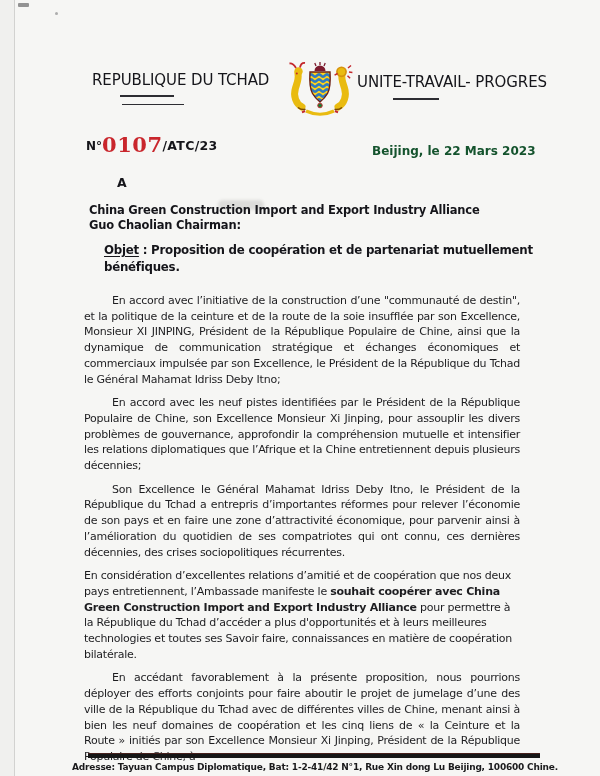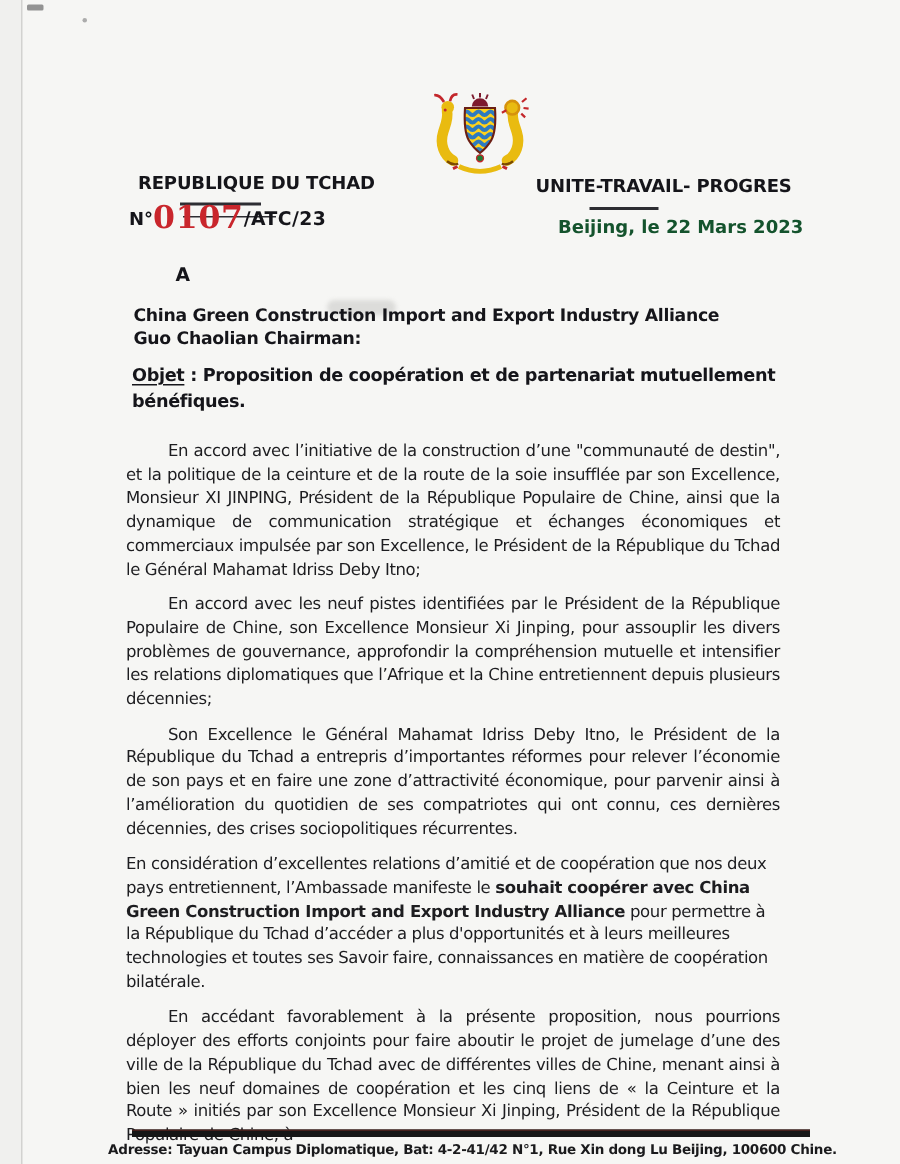--- a/index.html
+++ b/index.html
@@ -11,40 +11,40 @@
   }
   
   .scan-left-band { position:absolute; left:0; top:0; bottom:0; width:14px; background:#f0f0ee; }
   .scan-edge-line { position:absolute; left:14px; top:0; bottom:0; width:1px; background:#d2d2d0; }
   .scan-corner-mark { position:absolute; left:18px; top:3px; width:11px; height:4px; background:#6a6a6a; opacity:.7; border-radius:1px; }
   .scan-speck { position:absolute; left:55px; top:12px; width:3px; height:3px; background:#9a9a9a; border-radius:50%; opacity:.8; }
   .scan-smudge { position:absolute; left:218px; top:200px; width:46px; height:10px; background:#dcdcda; border-radius:5px; filter:blur(1.5px); }
 
   
   .lh-left { position:absolute; top:71px; left:92px; }
-  .lh-line { font-weight:700; font-size:12px; letter-spacing:-0.1px; color:#15151a; white-space:nowrap;margin-top:44px; }
+  .lh-line { font-weight:400; font-size:15px; letter-spacing:-0.1px; color:#15151a; white-space:nowrap; }
   .lh-rule-1 { height:1.6px; background:#2d2d32; width:54px; margin:6px 0 6px 28px; }
   .lh-rule-2 { height:1.6px; background:#2d2d32; width:62px; margin:7px 0 0 30px; }
   .lh-right { position:absolute; top:73px; left:357px; }
   .lh-rule-3 { height:1.6px; background:#2d2d32; width:46px; margin:7px 0 0 36px; }
   .coat { position:absolute; left:286px; top:61px; width:68px; height:57px; }
 
   
   .ref-line { position:absolute; left:86px; top:135px; display:flex; align-items:flex-end; }
   .ref-prefix { font-weight:700; font-size:12px; padding-bottom:2px; color:#15151a; }
   .ref-number { font-family:"DejaVu Serif", serif; font-weight:700; font-size:21px; line-height:20px; color:#c9262c; letter-spacing:0.5px; }
   .ref-suffix { font-weight:700; font-size:12.5px; padding-bottom:2px; letter-spacing:0.3px; color:#15151a; }
   .dateline { position:absolute; left:372px; top:144px; font-weight:700; font-size:12px; color:#14532d; white-space:nowrap; }
 
   
   .to-letter { position:absolute; left:117px; top:175px; font-weight:700; font-size:12.5px; color:#15151a; }
   .addressee { position:absolute; left:89px; top:203px; font-weight:700; font-size:11.5px; line-height:14.5px; letter-spacing:-0.2px; color:#15151a; }
 
   
-  .subject { position:absolute; left:88px; top:242px; width:478px; font-size:11.8px; line-height:16.5px; letter-spacing:-0.25px; color:#15151a; }
+  .subject { position:absolute; left:104px; top:242px; width:478px; font-size:11.8px; line-height:16.5px; letter-spacing:-0.25px; color:#15151a; }
   .subject-label { font-weight:700; text-decoration:underline; text-underline-offset:2px; }
   .subject-sep { font-weight:700; }
   .subject-text { font-weight:700; }
 
   
   .letter-body { position:absolute; left:84px; top:293px; width:452px; font-size:11px; line-height:15.7px; letter-spacing:-0.25px; color:#1d1d20; }
   .para { margin:0 16px 8px 0; }
   .para.justify { text-align:justify; }
   .para.indent { text-indent:28px; }
   .b { font-weight:700; }
@@ -140,15 +140,15 @@
 
   <div class="letter-body">
       <p class="para indent justify"><span>En accord avec l’initiative de la construction d’une "communauté de destin", et la politique de la ceinture et de la route de la soie insufflée par son Excellence, Monsieur XI JINPING, Président de la République Populaire de Chine, ainsi que la dynamique de communication stratégique et échanges économiques et commerciaux impulsée par son Excellence, le Président de la République du Tchad le Général Mahamat Idriss Deby Itno;</span></p>
       <p class="para indent justify"><span>En accord avec les neuf pistes identifiées par le Président de la République Populaire de Chine, son Excellence Monsieur Xi Jinping, pour assouplir les divers problèmes de gouvernance, approfondir la compréhension mutuelle et intensifier les relations diplomatiques que l’Afrique et la Chine entretiennent depuis plusieurs décennies;</span></p>
       <p class="para indent justify"><span>Son Excellence le Général Mahamat Idriss Deby Itno, le Président de la République du Tchad a entrepris d’importantes réformes pour relever l’économie de son pays et en faire une zone d’attractivité économique, pour parvenir ainsi à l’amélioration du quotidien de ses compatriotes qui ont connu, ces dernières décennies, des crises sociopolitiques récurrentes.</span></p>
       <p class="para"><span>En considération d’excellentes relations d’amitié et de coopération que nos deux pays entretiennent, l’Ambassade manifeste le </span><span class="b">souhait coopérer avec China Green Construction Import and Export Industry Alliance</span><span> pour permettre à la République du Tchad d’accéder a plus d'opportunités et à leurs meilleures technologies et toutes ses Savoir faire, connaissances en matière de coopération bilatérale.</span></p>
       <p class="para indent justify"><span>En accédant favorablement à la présente proposition, nous pourrions déployer des efforts conjoints pour faire aboutir le projet de jumelage d’une des ville de la République du Tchad avec de différentes villes de Chine, menant ainsi à bien les neuf domaines de coopération et les cinq liens de « la Ceinture et la Route » initiés par son Excellence Monsieur Xi Jinping, Président de la République Populaire de Chine, à</span></p>
     </div>
 
   <div class="footer-rule"></div>
-  <div class="footer-address">Adresse: Tayuan Campus Diplomatique, Bat: 4-2-41/42 N°1, Rue Xin dong Lu Beijing, 100600 Chine.</div>
+  <div class="footer-address">Adresse: Tayuan Campus Diplomatique, Bat: 1-2-41/42 N°1, Rue Xin dong Lu Beijing, 100600 Chine.</div>
 
 </div>
 
 </body></html>

